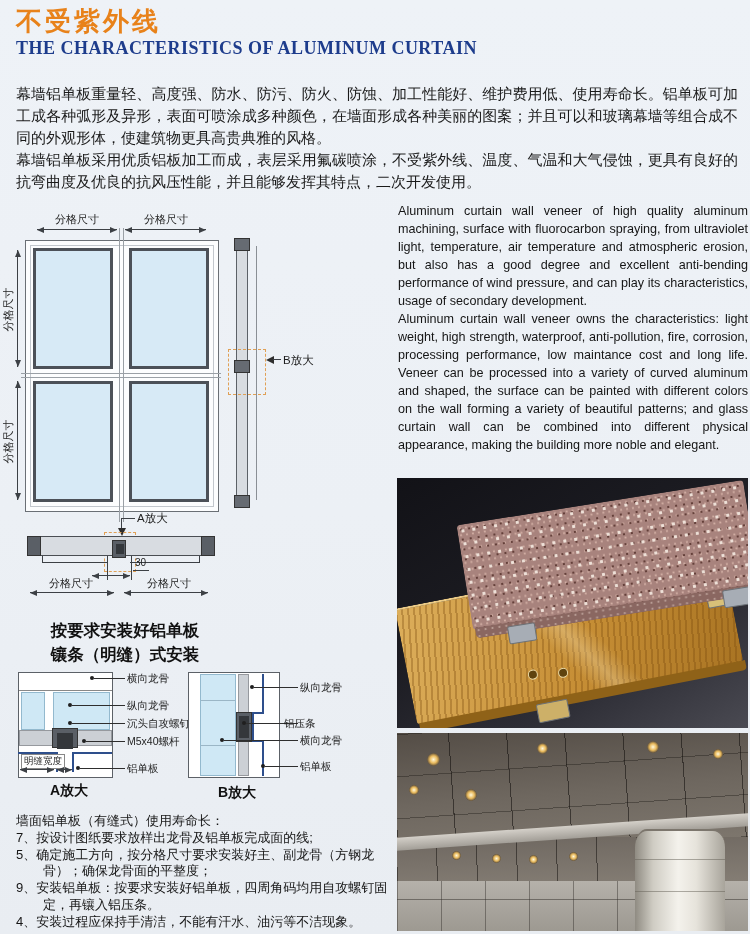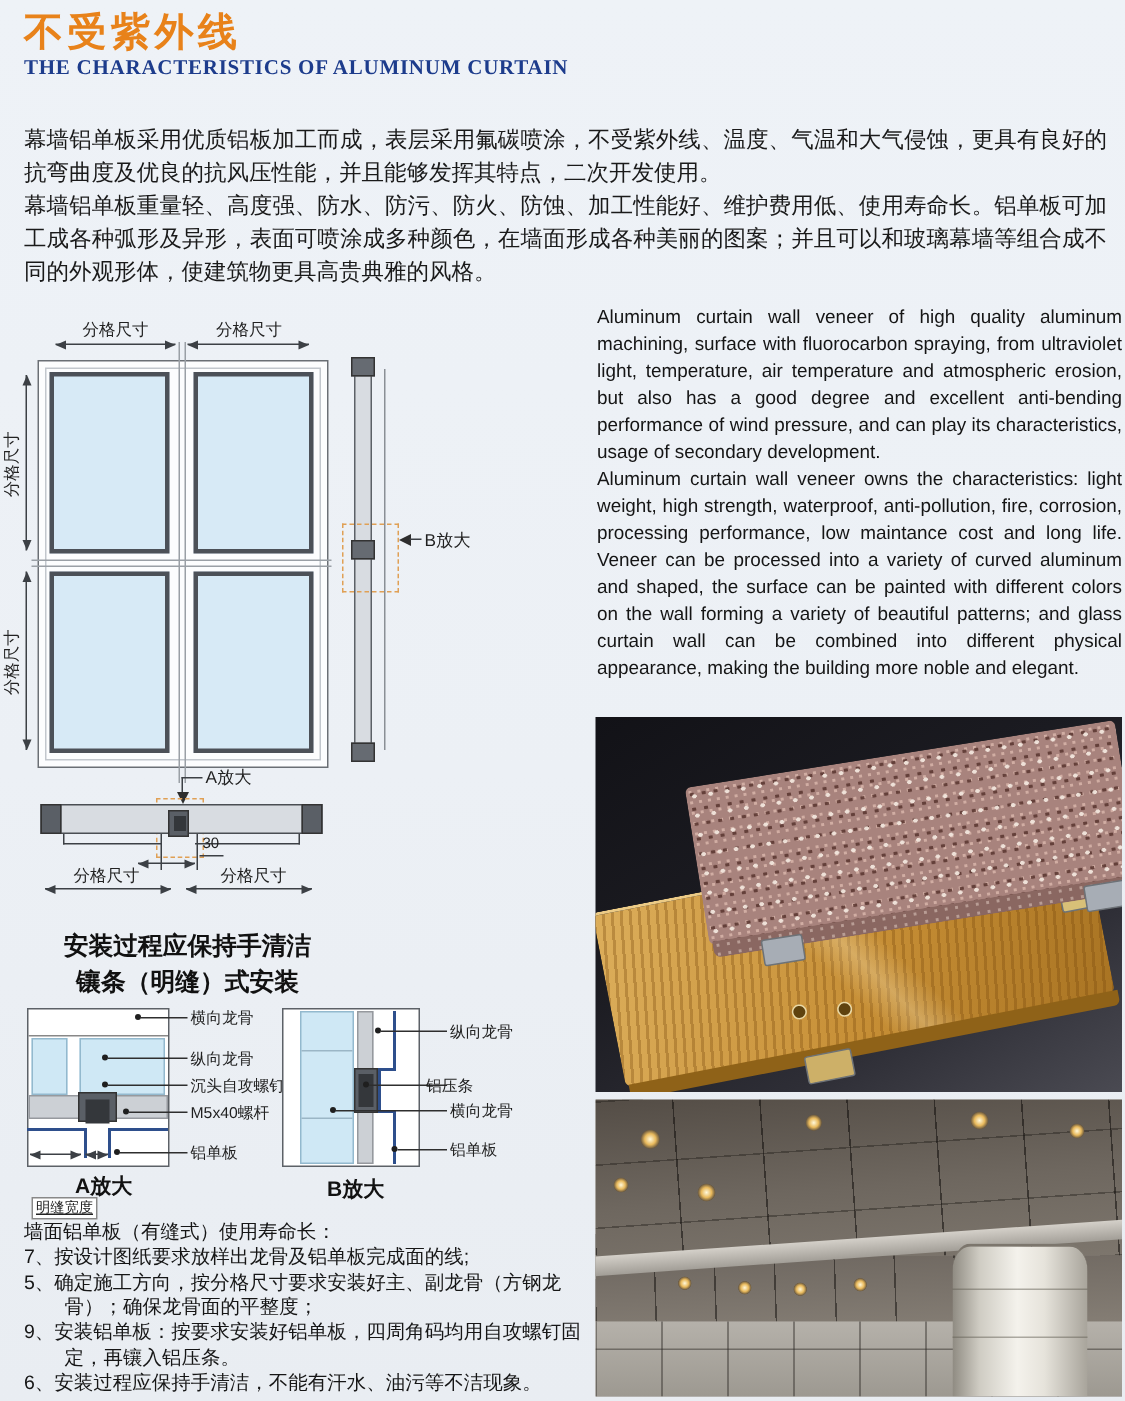--- a/index.html
+++ b/index.html
@@ -1,21 +1,21 @@
 <!DOCTYPE html>
 <html><head>
 <meta charset="utf-8">
 <style>
   html,body{margin:0;padding:0;background:#cfd6dd;}
   .page{position:relative;width:750px;height:934px;margin:0 auto;overflow:hidden;
         background:linear-gradient(180deg,#eef2f7 0%,#ecf0f5 55%,#e9edf2 100%);
         font-family:"Liberation Sans",sans-serif;color:#1c1c1c;}
   
   .title-cn{position:absolute;left:16px;top:4px;font-size:26px;font-weight:bold;color:#e8821a;letter-spacing:3px;}
-  .title-en{position:absolute;left:16px;top:38px;font-size:14px;font-weight:bold;color:#1d3c8c;
+  .title-en{position:absolute;left:16px;top:38px;font-size:18px;font-weight:bold;color:#1d3c8c;
             font-family:"Liberation Serif",serif;letter-spacing:.5px;}
   
   .intro{position:absolute;left:16px;top:83px;width:722px;font-size:15px;line-height:22px;text-align:justify;color:#1a1a1a;}
   .intro p{margin:0;}
   
   .english{position:absolute;left:398px;top:202px;width:350px;font-size:12.6px;line-height:18px;
            text-align:justify;color:#151515;}
   .english p{margin:0;}
   
   .dline{position:absolute;background:#3c4045;}
@@ -107,22 +107,22 @@
 </style>
 </head>
 <body>
 
 <div class="page">
 
   <div class="title-cn">不受紫外线</div>
   <div class="title-en">THE CHARACTERISTICS OF ALUMINUM CURTAIN</div>
 
   <div class="intro">
+    <p>幕墙铝单板重量轻、高度强、防水、防污、防火、防蚀、加工性能好、维护费用低、使用寿命长。铝单板可加工成各种弧形及异形，表面可喷涂成多种颜色，在墙面形成各种美丽的图案；并且可以和玻璃幕墙等组合成不同的外观形体，使建筑物更具高贵典雅的风格。</p>
     <p>幕墙铝单板采用优质铝板加工而成，表层采用氟碳喷涂，不受紫外线、温度、气温和大气侵蚀，更具有良好的抗弯曲度及优良的抗风压性能，并且能够发挥其特点，二次开发使用。</p>
-    <p>幕墙铝单板重量轻、高度强、防水、防污、防火、防蚀、加工性能好、维护费用低、使用寿命长。铝单板可加工成各种弧形及异形，表面可喷涂成多种颜色，在墙面形成各种美丽的图案；并且可以和玻璃幕墙等组合成不同的外观形体，使建筑物更具高贵典雅的风格。</p>
   </div>
 
   <div>
     <span class="dlabel" style="left:55px;top:212px;">分格尺寸</span>
     <span class="dlabel" style="left:144px;top:212px;">分格尺寸</span>
     <div class="dimh" style="left:37px;top:229px;width:80px;"></div>
     <div class="dimh" style="left:125px;top:229px;width:81px;"></div>
 
     <div class="elev-box"></div>
     <div class="elev-inner"></div>
@@ -173,36 +173,36 @@
     <div class="dline" style="left:131px;top:556px;width:1px;height:24px;"></div>
     <span class="dlabel" style="left:135px;top:557px;font-size:10px;">30</span>
     <div class="dline" style="left:133px;top:570px;width:16px;height:1px;"></div>
     <div class="dimh" style="left:92px;top:575px;width:38px;"></div>
     <span class="dlabel" style="left:49px;top:576px;">分格尺寸</span>
     <span class="dlabel" style="left:147px;top:576px;">分格尺寸</span>
     <div class="dimh" style="left:30px;top:592px;width:84px;"></div>
     <div class="dimh" style="left:124px;top:592px;width:84px;"></div>
   </div>
 
-  <div class="inst-head" style="top:620px;">安装过程应保持手清洁</div>
+  <div class="inst-head" style="top:620px;">按要求安装好铝单板</div>
   <div class="inst-head" style="top:644px;">镶条（明缝）式安装</div>
 
   <div>
     <div class="det-box" style="left:18px;top:672px;width:95px;height:106px;"></div>
     <div class="dline" style="left:19px;top:690px;width:93px;height:1px;background:#888;"></div>
     <div class="blue-fill" style="left:21px;top:692px;width:24px;height:38px;"></div>
     <div class="blue-fill" style="left:53px;top:692px;width:57px;height:38px;"></div>
     <div class="gray-fill" style="left:19px;top:730px;width:93px;height:16px;"></div>
     <div class="dark-fill" style="left:52px;top:728px;width:26px;height:20px;"></div>
     <div class="black-fill" style="left:57px;top:733px;width:16px;height:16px;"></div>
     <div class="blue-line" style="left:18px;top:752px;width:38px;height:2px;"></div>
     <div class="blue-line" style="left:74px;top:752px;width:38px;height:2px;"></div>
     <div class="blue-line" style="left:56px;top:752px;width:2px;height:20px;"></div>
     <div class="blue-line" style="left:72px;top:752px;width:2px;height:20px;"></div>
-    <span class="minidim" style="left:21px;top:798px;text-decoration:underline;">明缝宽度</span>
+    <span class="minidim" style="left:21px;top:754px;">明缝宽度</span>
     <div class="dimh" style="left:20px;top:769px;width:34px;"></div>
     <div class="dimh" style="left:57px;top:769px;width:15px;"></div>
 
     <div class="dot" style="left:90px;top:676px;"></div>
     <div class="leader" style="left:94px;top:678px;width:31px;"></div>
     <span class="lead-label" style="left:127px;top:672px;">横向龙骨</span>
     <div class="dot" style="left:68px;top:703px;"></div>
     <div class="leader" style="left:72px;top:705px;width:53px;"></div>
     <span class="lead-label" style="left:127px;top:699px;">纵向龙骨</span>
     <div class="dot" style="left:68px;top:721px;"></div>
@@ -244,21 +244,21 @@
     <div class="leader" style="left:265px;top:766px;width:33px;"></div>
     <span class="lead-label" style="left:300px;top:760px;">铝单板</span>
     <span class="det-cap" style="left:218px;top:784px;">B放大</span>
   </div>
 
   <div class="instructions">
     <p>墙面铝单板（有缝式）使用寿命长：</p>
     <p class="item">7、按设计图纸要求放样出龙骨及铝单板完成面的线;</p>
     <p class="item">5、确定施工方向，按分格尺寸要求安装好主、副龙骨（方钢龙骨）；确保龙骨面的平整度；</p>
     <p class="item">9、安装铝单板：按要求安装好铝单板，四周角码均用自攻螺钉固定，再镶入铝压条。</p>
-    <p class="item">6、安装过程应保持手清洁，不能有汗水、油污等不洁现象。</p>
+    <p class="item">4、安装过程应保持手清洁，不能有汗水、油污等不洁现象。</p>
   </div>
 
   <div class="english">
     <p>Aluminum curtain wall veneer of high quality aluminum machining, surface with fluorocarbon spraying, from ultraviolet light, temperature, air temperature and atmospheric erosion, but also has a good degree and excellent anti-bending performance of wind pressure, and can play its characteristics, usage of secondary development.</p>
     <p>Aluminum curtain wall veneer owns the characteristics: light weight, high strength, waterproof, anti-pollution, fire, corrosion, processing performance, low maintance cost and long life. Veneer can be processed into a variety of curved aluminum and shaped, the surface can be painted with different colors on the wall forming a variety of beautiful patterns; and glass curtain wall can be combined into different physical appearance, making the building more noble and elegant.</p>
   </div>
 
   <div class="photo1">
     <div class="wood">
       <div class="wood-edge"></div>

